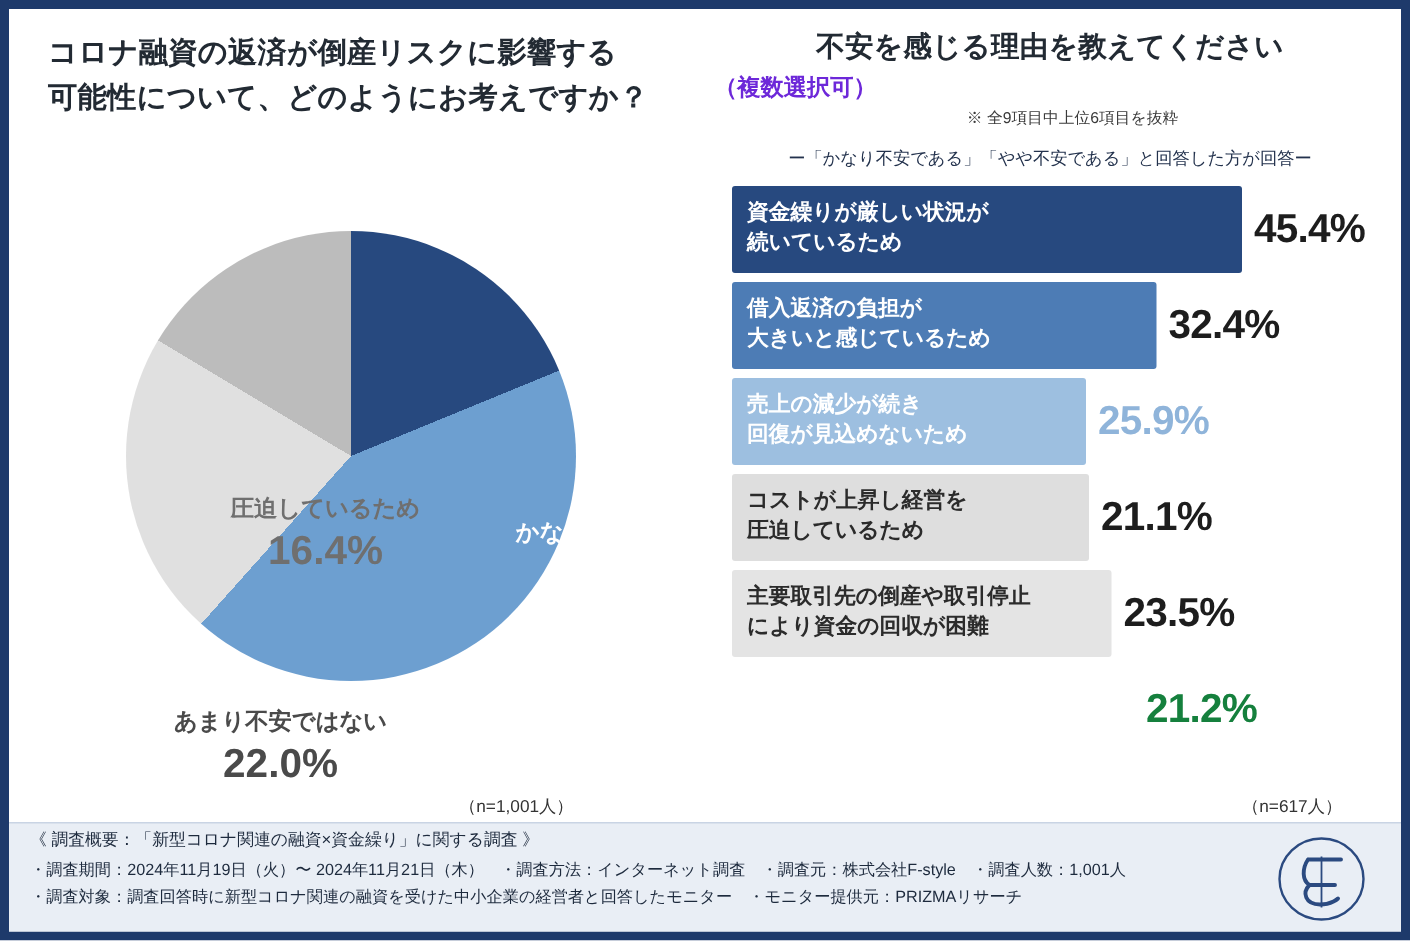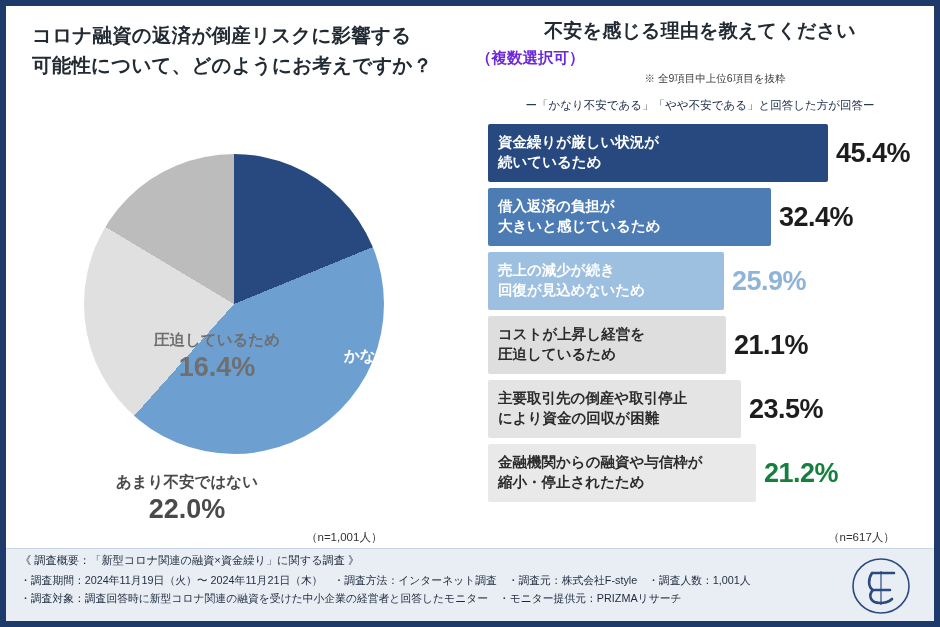--- a/index.html
+++ b/index.html
@@ -244,24 +244,20 @@
           <div class="bar-value" style="left: 246px; color: rgb(29, 29, 29);">21.1%</div>
         </div>
         <div class="bar-row">
           <div class="bar-fill" style="width: 253px; background: rgb(228, 228, 228);">
             <div class="bar-text" style="color: rgb(43, 43, 43);">主要取引先の倒産や取引停止
 により資金の回収が困難</div>
           </div>
           <div class="bar-value" style="left: 261px; color: rgb(29, 29, 29);">23.5%</div>
         </div>
         <div class="bar-row">
-          <div class="bar-fill" style="width: 268px; background: rgb(233, 233, 233);">
-            <div class="bar-text" style="color: rgb(43, 43, 43);">金融機関からの融資や与信枠が
-縮小・停止されたため</div>
-          </div>
           <div class="bar-value" style="left: 276px; color: #15803d;">21.2%</div>
         </div>
       </div>
 
     <div class="n-right">（n=617人）</div>
   </div>
 
   <div class="footer">
     <div class="foot-line first">《 調査概要：「新型コロナ関連の融資×資金繰り」に関する調査 》</div>
     <div class="foot-line">・調査期間：2024年11月19日（火）〜 2024年11月21日（木）　・調査方法：インターネット調査　・調査元：株式会社F-style　・調査人数：1,001人</div>

